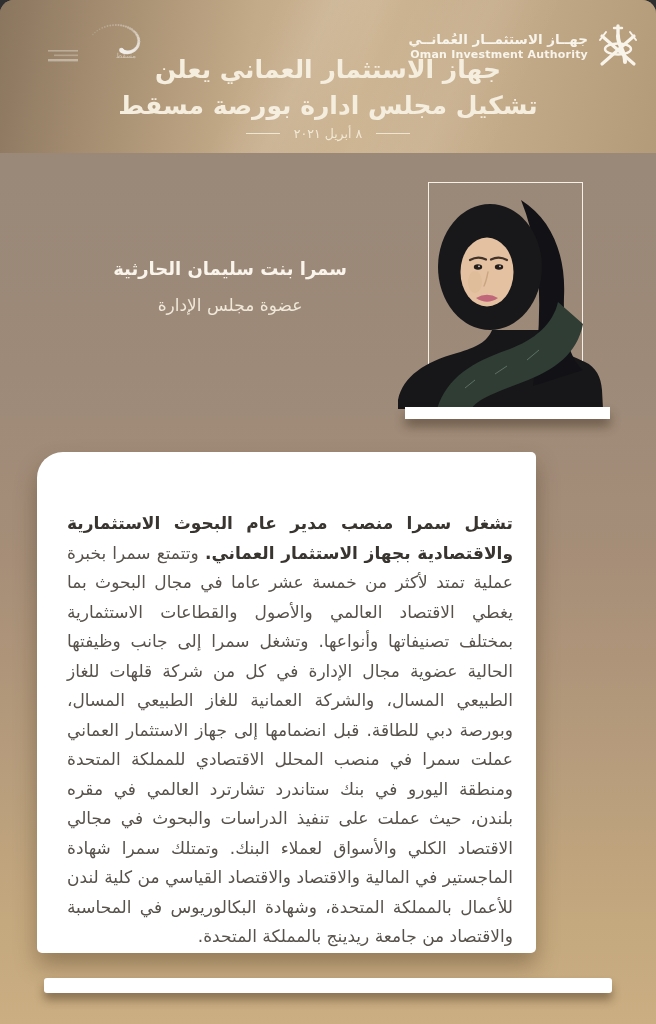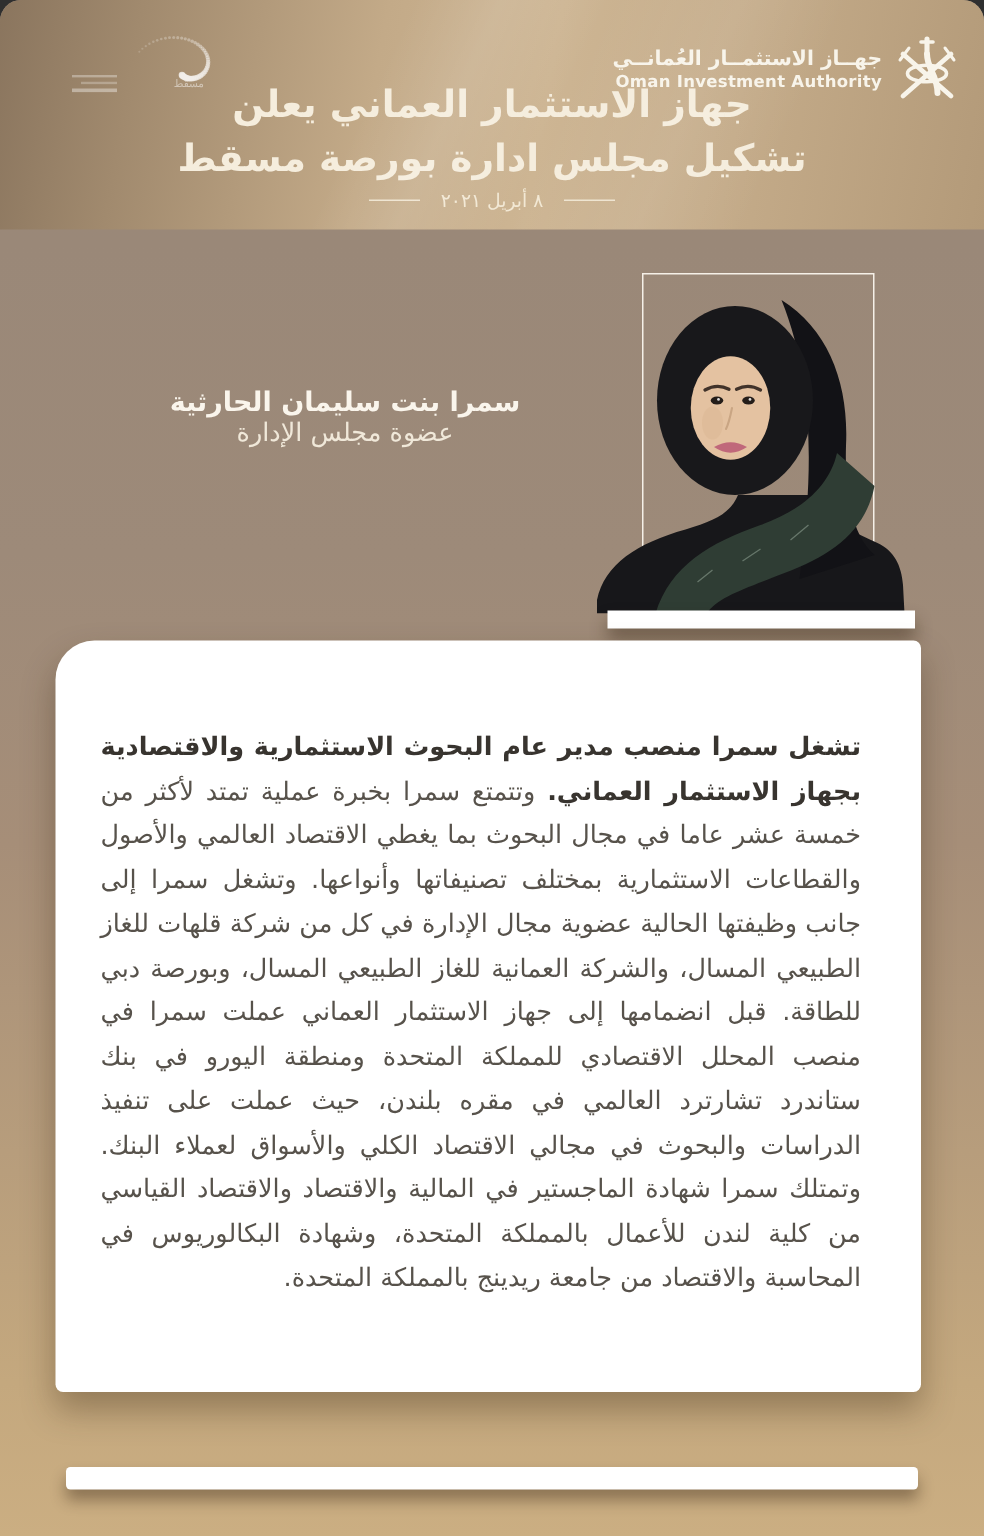--- a/index.html
+++ b/index.html
@@ -28,30 +28,30 @@
   
   .headline{position:absolute;left:0;top:55px;width:656px;text-align:center;color:#f5eddd;}
   .headline .l1{font-size:25px;font-weight:bold;}
   .headline .l2{font-size:25px;font-weight:bold;margin-top:7px;}
   .date-row{position:absolute;left:0;top:126px;width:656px;display:flex;align-items:center;justify-content:center;gap:14px;color:#f2e8d4;}
   .date-row .dash{width:34px;height:1px;background:rgba(245,236,218,.85);}
   .date-row .date{font-size:12.5px;letter-spacing:1px;}
   
   .member-text{position:absolute;left:30px;top:258px;width:400px;text-align:center;color:#faf5ec;}
   .member-name{font-size:18px;font-weight:bold;}
-  .member-role{font-size:17px;margin-top:0;color:#f0e8d9;}
+  .member-role{font-size:17px;margin-top:16px;color:#f0e8d9;}
   
   .photo-frame{position:absolute;left:428px;top:182px;width:155px;height:228px;border:1.5px solid rgba(250,246,238,.95);box-sizing:border-box;}
   .photo-svg{position:absolute;left:395px;top:172px;width:212px;height:237px;}
   .photo-bar{position:absolute;left:405px;top:407px;width:205px;height:12px;background:#ffffff;box-shadow:0 7px 11px rgba(45,28,12,.45);}
   
   .bio-card{
-    position:absolute;left:37px;top:427px;width:577px;height:501px;background:#ffffff;
+    position:absolute;left:37px;top:452px;width:499px;height:501px;background:#ffffff;
     border-radius:26px 5px 5px 5px;box-shadow:0 12px 22px rgba(55,36,16,.35);box-sizing:border-box;
-    padding:57px 40px 0 30px;
+    padding:57px 23px 0 30px;
   }
   .bio-card p{
     margin:0;direction:rtl;text-align:justify;text-align-last:right;
     font-size:17px;line-height:29.5px;color:#57524b;
   }
   .bio-card p .bold{font-weight:bold;color:#38342f;}
   
   .next-strip{position:absolute;left:44px;top:978px;width:568px;height:15px;background:#ffffff;border-radius:3px;box-shadow:0 7px 10px rgba(45,28,12,.4);}
 </style>
 </head>

